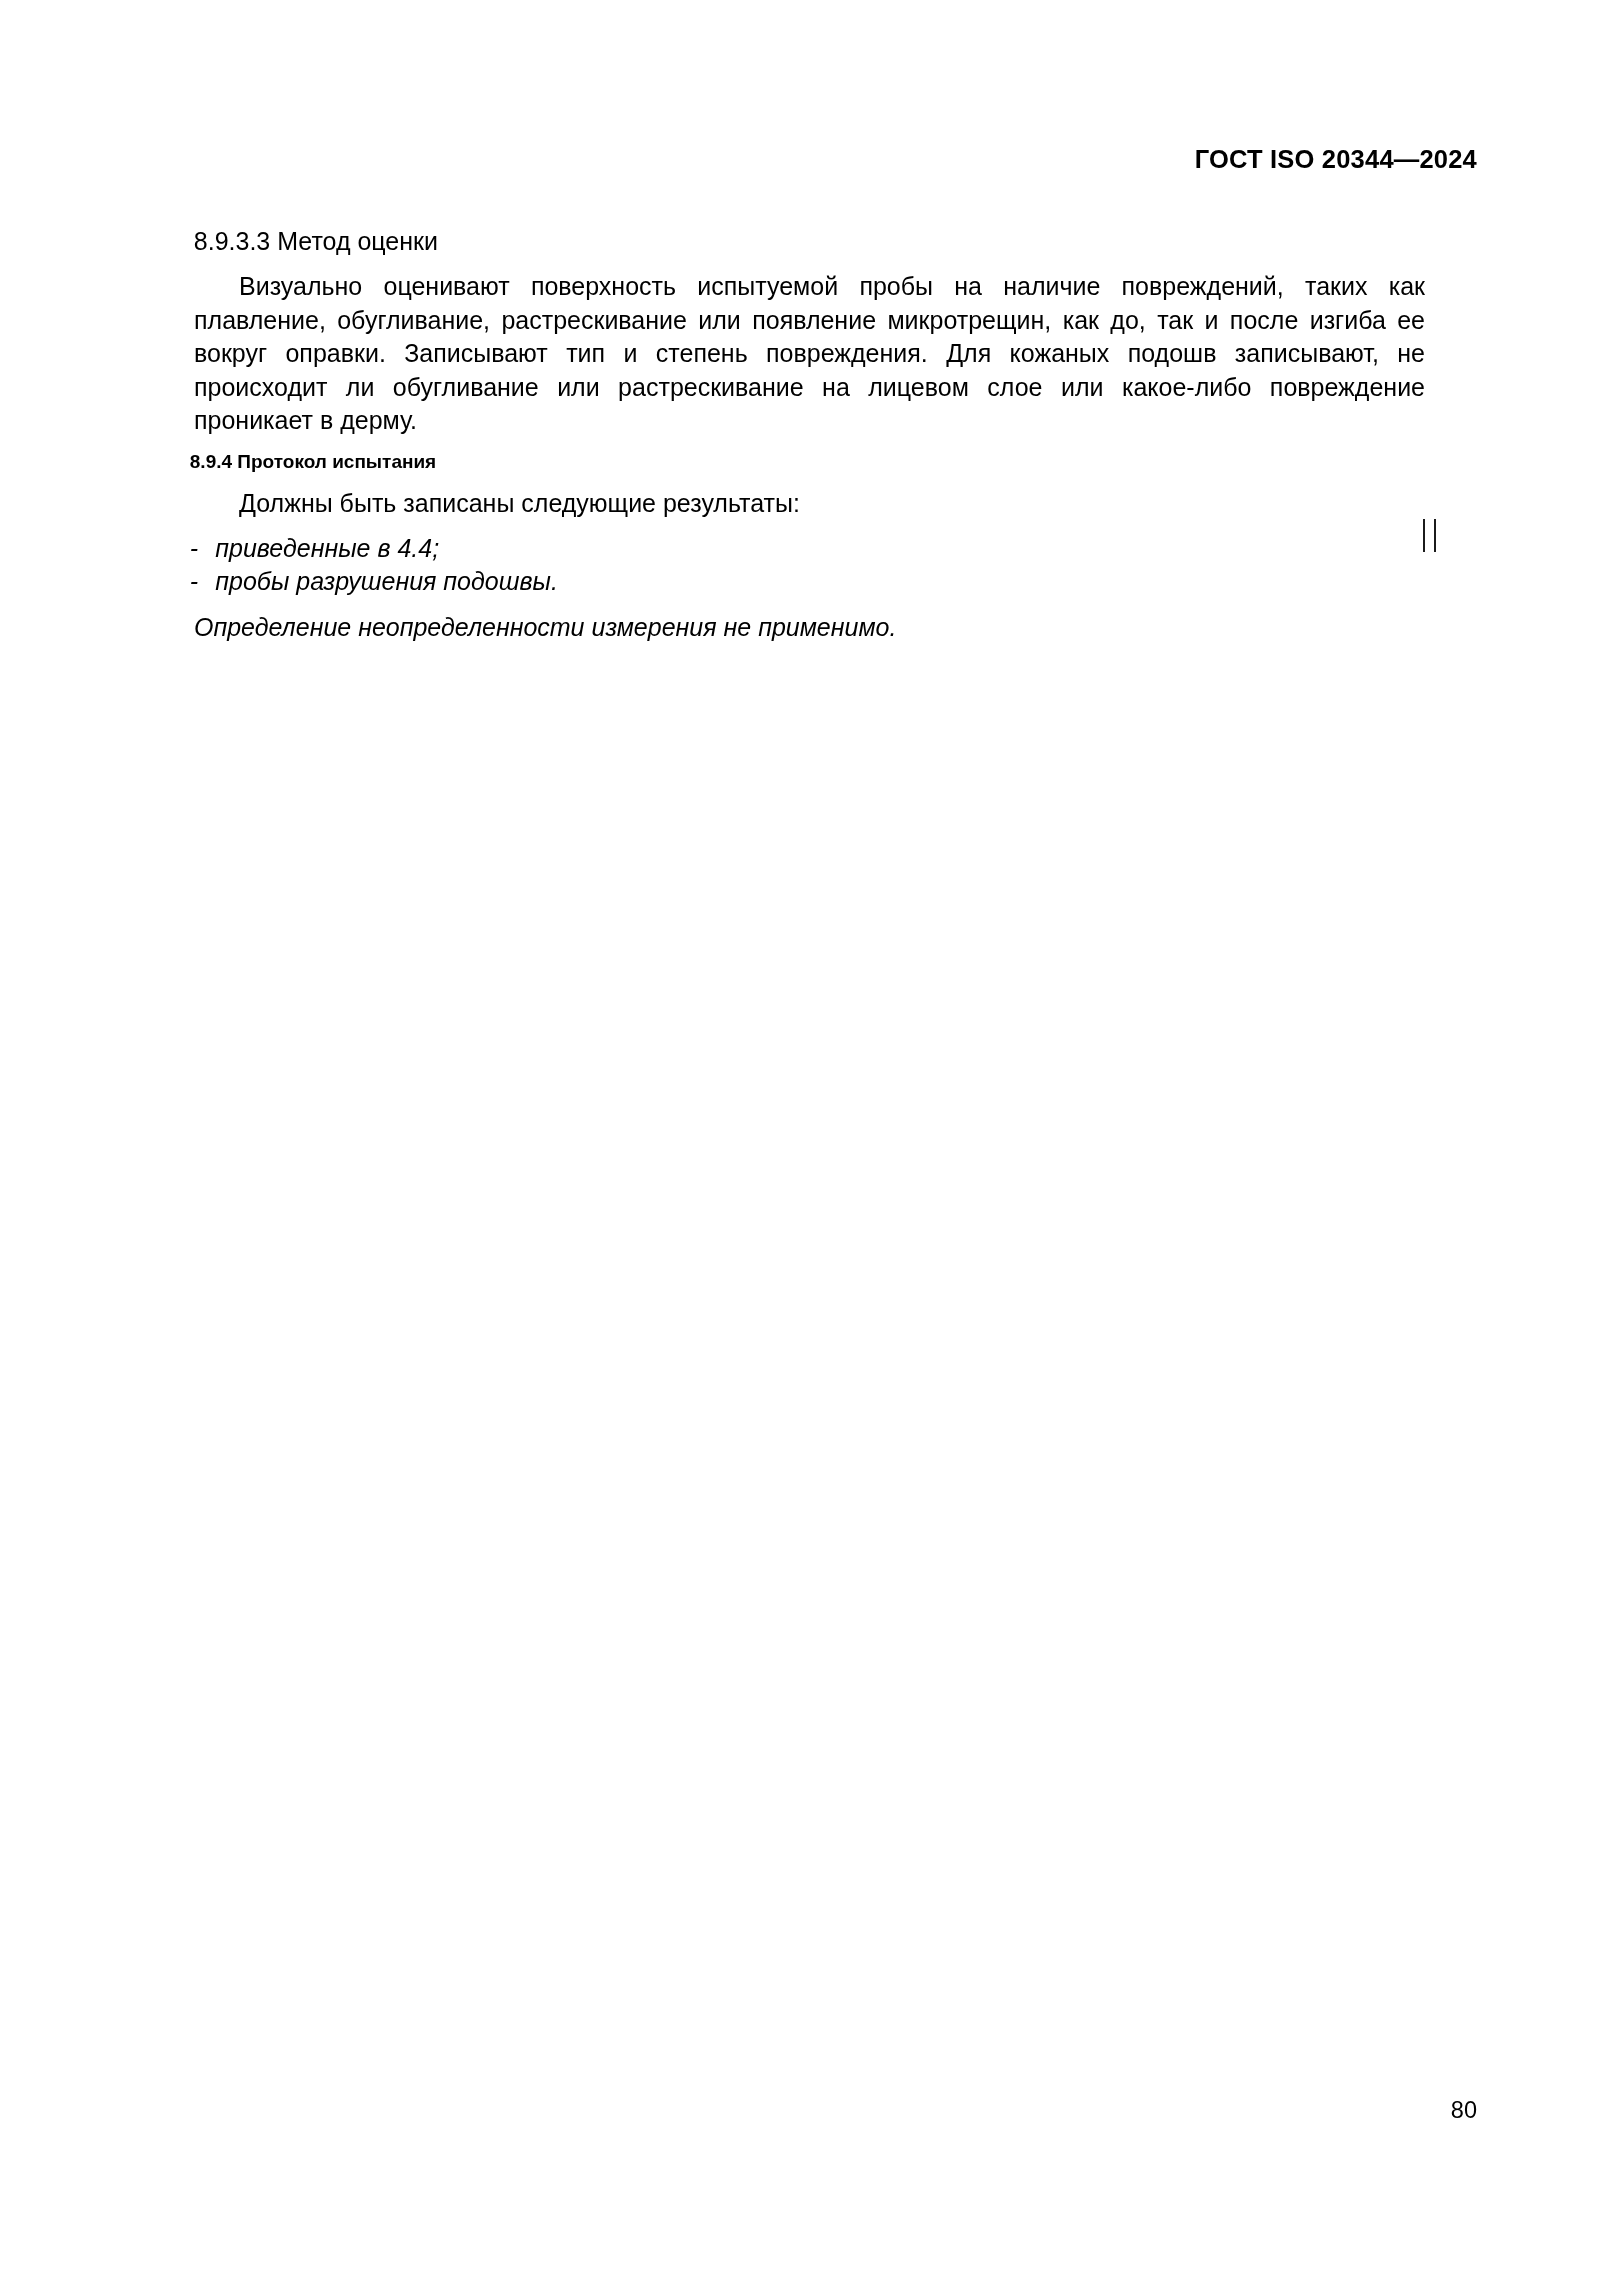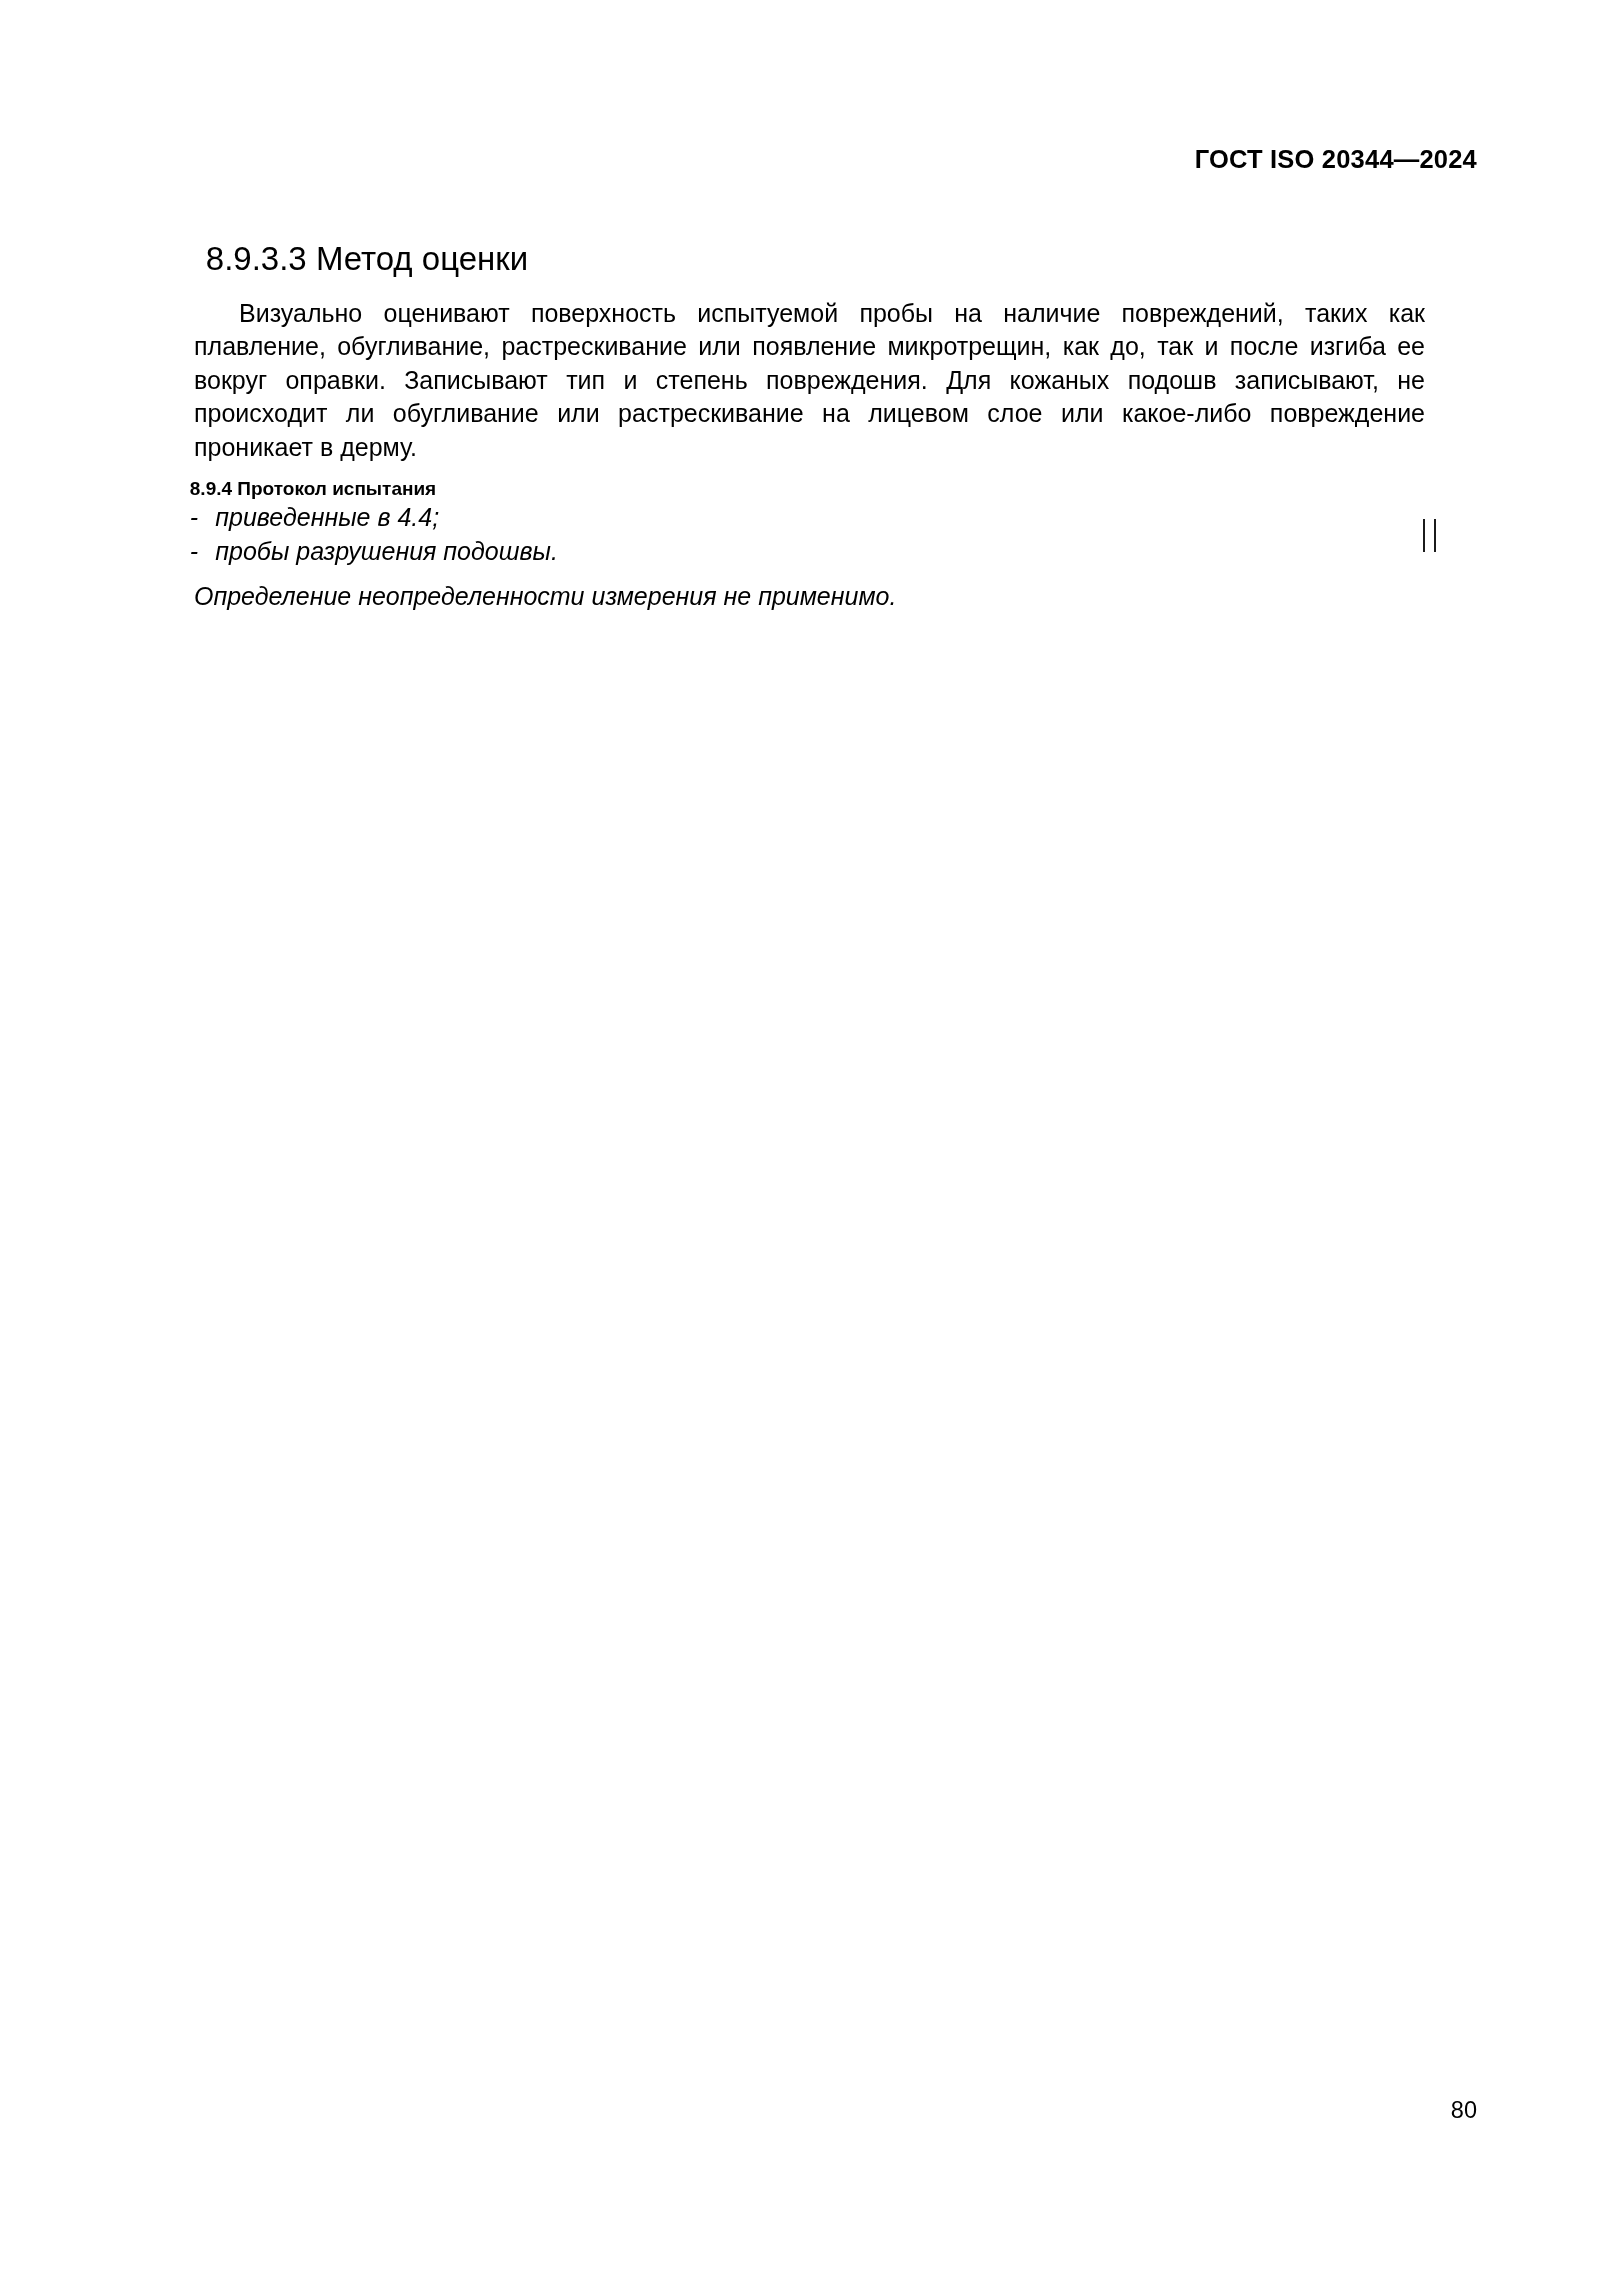--- a/index.html
+++ b/index.html
@@ -38,23 +38,23 @@
   .para {
     font-size: 25px;
     line-height: 1.335;
     margin: 12px;
     text-align: justify;
   }
   .indent {
     text-indent: 45px;
   }
   .sub-head {
-    font-size: 33px;
+    font-size: 25px;
     line-height: 1.335;
-    margin: 16px;
+    margin: 4px;
     text-indent: 0;
   }
   .bold-head {
     font-size: 19px;
     font-weight: bold;
     line-height: 1.335;
     margin: 0;
     text-indent: 7.8px;
   }
   .dash-item {
@@ -96,20 +96,21 @@
   <div class="header">ГОСТ ISO 20344—2024</div>
 
   <div class="content">
 
     <p class="sub-head" style="text-indent:7.8px;">8.9.3.3 Метод оценки</p>
 
     <p class="para indent">Визуально оценивают поверхность испытуемой пробы на наличие повреждений, таких как плавление, обугливание, растрескивание или появление микротрещин, как до, так и после изгиба ее вокруг оправки. Записывают тип и степень повреждения. Для кожаных подошв записывают, не происходит ли обугливание или растрескивание на лицевом слое или какое-либо повреждение проникает в дерму.</p>
 
     <p class="bold-head">8.9.4 Протокол испытания</p>
 
+    <p class="para" style="text-indent:45px;">Должны быть записаны следующие результаты:</p>
 
     <p class="dash-item">
       <span class="dash">-</span><span>приведенные в 4.4;</span>
     </p>
 
     <p class="dash-item">
       <span class="dash">-</span><span>пробы разрушения подошвы.</span>
     </p>
 
     <p class="para final-para" style="text-indent:0;font-style:italic;">Определение неопределенности измерения не применимо.</p>

